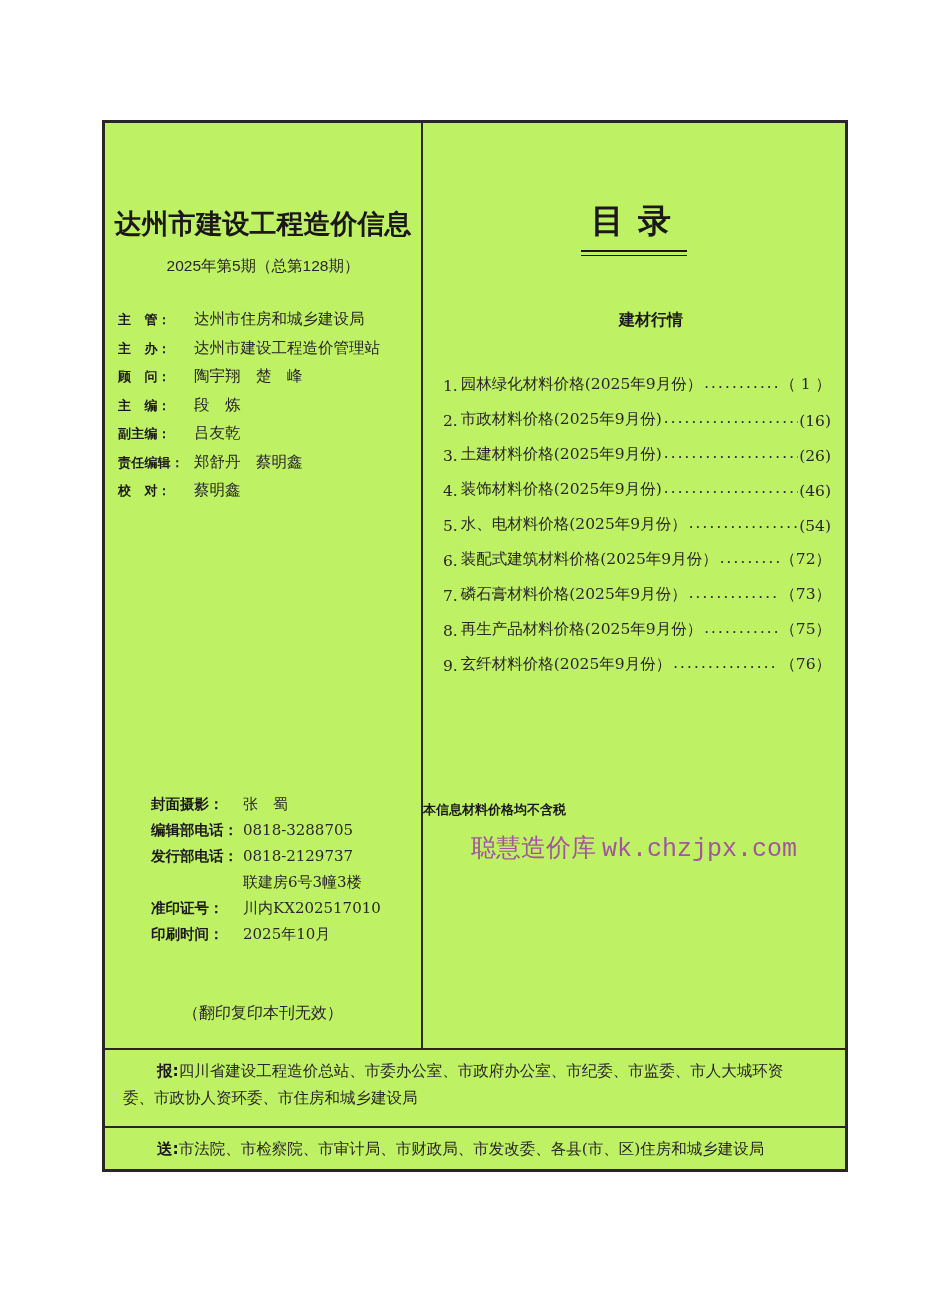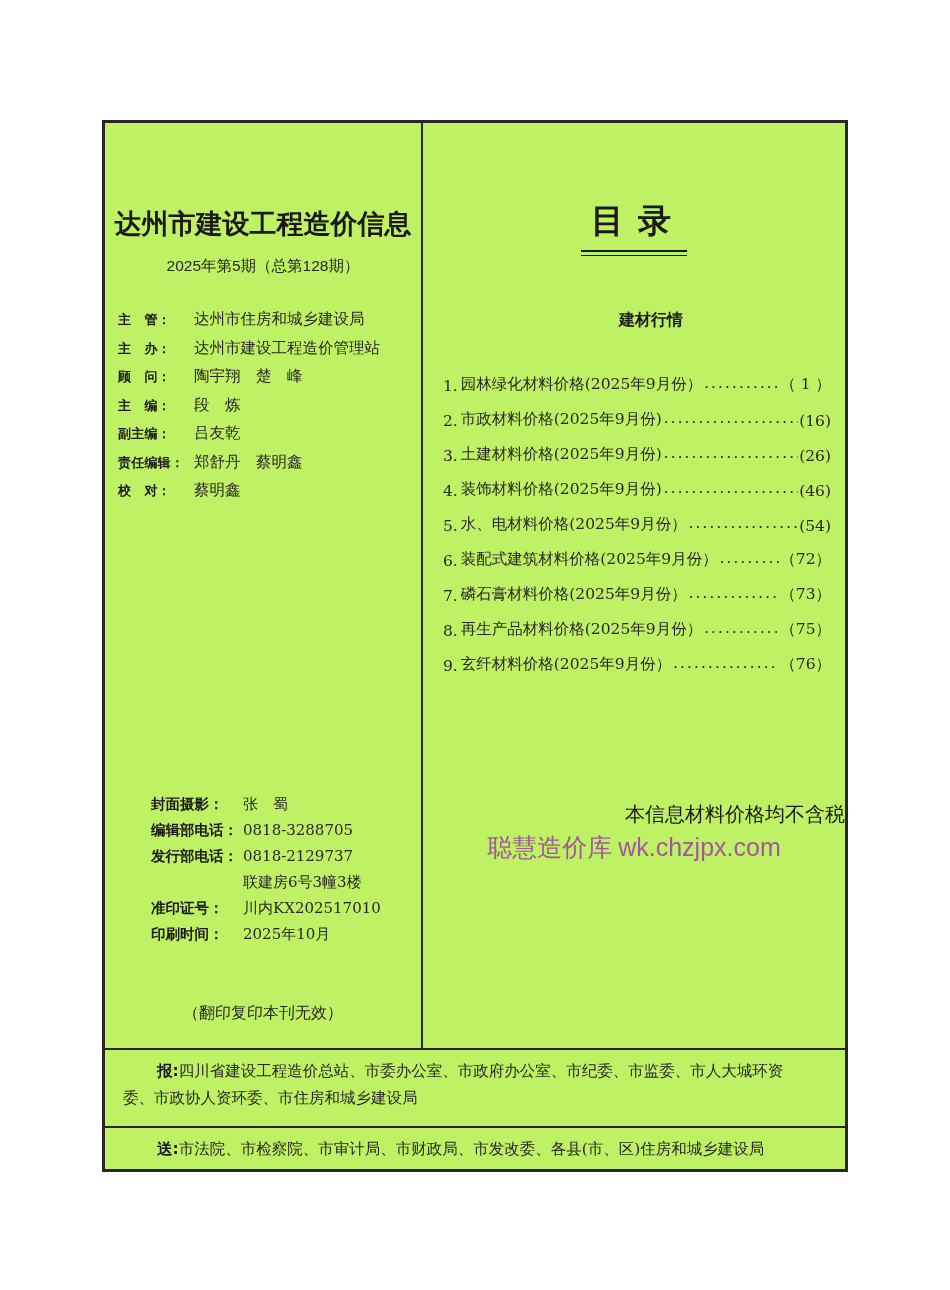--- a/index.html
+++ b/index.html
@@ -226,40 +226,40 @@
   .toc-page {
     flex: none;
     padding-left: 1px;
   }
 
   .tax-note {
     position: absolute;
     left: 0;
     right: 0;
     top: 678px;
-    text-align: right;
-    font-family: "DejaVu Sans", "Liberation Sans", sans-serif;
-    font-weight: normal;
-    font-size: 20px;
+    text-align: left;
+    font-family: "DejaVu Sans", "Liberation Sans", sans-serif;
+    font-weight: bold;
+    font-size: 13px;
     color: #1c1819;
     white-space: nowrap;
   }
   .watermark {
     position: absolute;
     left: 0;
     right: 0;
     top: 708px;
     text-align: center;
     font-family: "DejaVu Serif", "Liberation Serif", serif;
     font-size: 25px;
     color: #a3569d;
     white-space: nowrap;
   }
   .watermark .wm-url {
-    font-family: Liberation Sans, sans-serif;
+    font-family: Liberation Mono, monospace;
     padding-left: 6px;
   }
 
   
   .dist-row {
     position: absolute;
     left: 0;
     right: 0;
     border-top: 2px solid #2b2526;
     box-sizing: border-box;

